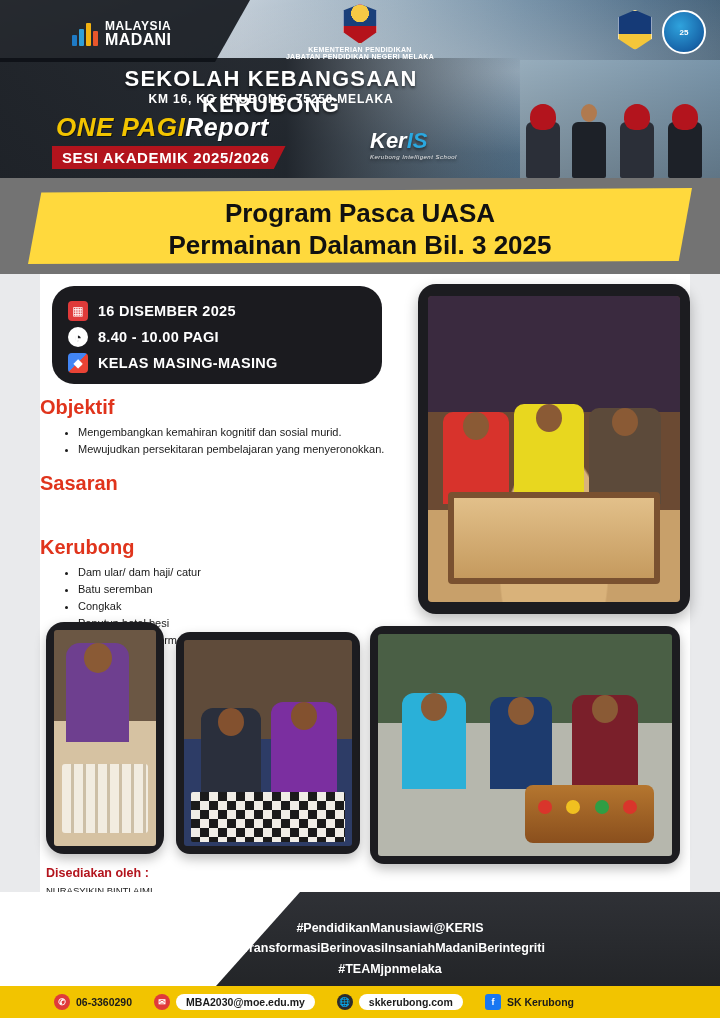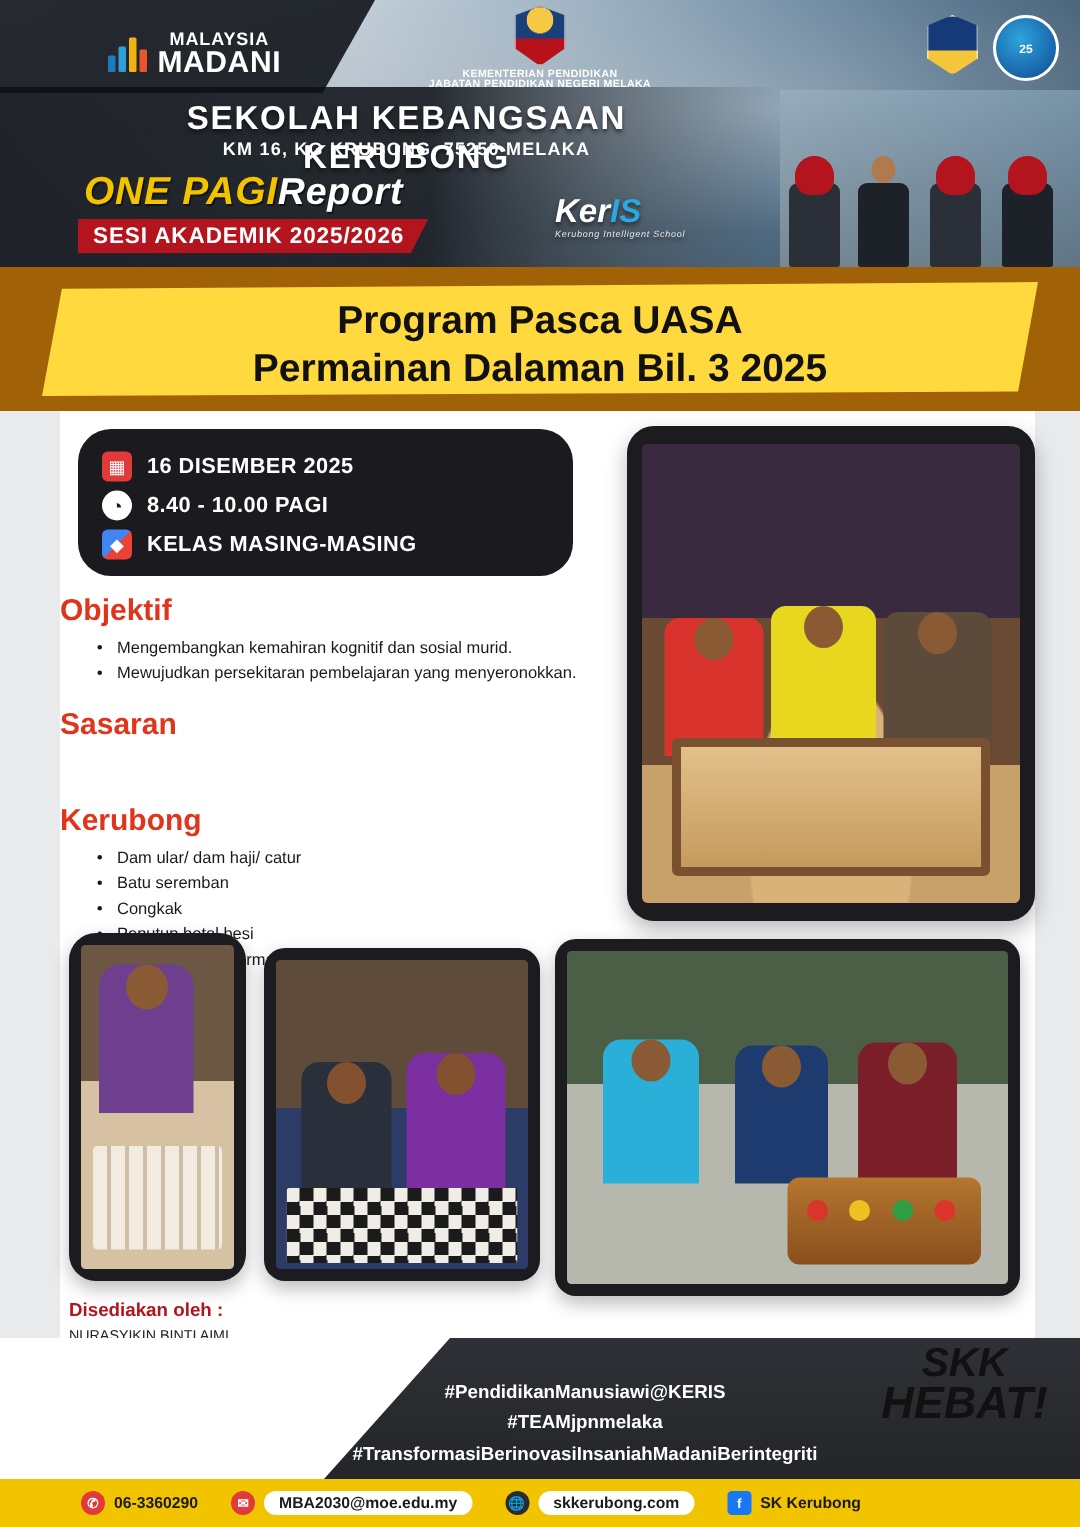--- a/index.html
+++ b/index.html
@@ -44,22 +44,22 @@
     display: flex; align-items: center; gap: 7px;
     color: #fff;
   }
   .madani-bars { display: flex; align-items: flex-end; gap: 2px; height: 24px; }
   .madani-bars i { display: block; width: 5px; border-radius: 1px; }
   .madani-bars i:nth-child(1) { height: 11px; background: #1f7ac4; }
   .madani-bars i:nth-child(2) { height: 17px; background: #2f9fd8; }
   .madani-bars i:nth-child(3) { height: 23px; background: #f2b212; }
   .madani-bars i:nth-child(4) { height: 15px; background: #e8562b; }
   .madani-text { line-height: 1.02; }
-  .madani-text .m1 { font-size: 12px; font-weight: bold; letter-spacing: .6px; text-align: center; }
-  .madani-text .m2 { font-size: 20px; font-weight: bold; letter-spacing: .4px; }
+  .madani-text .m1 { font-size: 12px; font-weight: bold; letter-spacing: .6px; }
+  .madani-text .m2 { font-size: 16px; font-weight: bold; letter-spacing: .4px; }
 
   .kpm-block {
     position: absolute; left: 50%; transform: translateX(-50%); top: 4px;
     text-align: center; color: #fff; width: 230px;
   }
   .kpm-crest {
     width: 34px; height: 40px; margin: 0 auto 2px;
     background:
       radial-gradient(circle at 50% 22%, #f6c945 0 26%, rgba(0,0,0,0) 27%),
       linear-gradient(180deg,#1a3f7a 0 55%, #b5121b 55% 100%);
@@ -126,21 +126,21 @@
   .fig .body { width: 34px; height: 56px; border-radius: 6px 6px 2px 2px; }
   .fig.f1 { left: 6px; }   .fig.f1 .head { background:#7a4b2a; } .fig.f1 .body { background:#2b2f38; }
   .fig.f2 { left: 52px; }  .fig.f2 .head { background:#b07a4f; } .fig.f2 .body { background:#1d2128; }
   .fig.f3 { left: 100px; } .fig.f3 .head { background:#7a4b2a; } .fig.f3 .body { background:#2b2f38; }
   .fig.f4 { left: 148px; } .fig.f4 .head { background:#b07a4f; } .fig.f4 .body { background:#1d2128; }
   .fig .scarf { position:absolute; top: 0; left: 50%; transform: translateX(-50%); width: 26px; height: 26px; border-radius: 50% 50% 40% 40%; background: #b3141d; }
 
   
   .title-wrap {
     position: relative; height: 96px; width: 720px;
-    background: #a16207;
+    background: #737373;
   }
   .title-yellow {
     position: absolute; left: 28px; top: 10px; width: 664px; height: 76px;
     background: #ffd93d;
     clip-path: polygon(2% 6%, 100% 0%, 98% 96%, 0% 100%);
   }
   .title-text {
     position: absolute; left: 0; top: 20px; width: 720px; text-align: center;
     color: #111; font-size: 26px; font-weight: bold; line-height: 1.22;
   }
@@ -489,28 +489,24 @@
       <div class="t">Disediakan oleh :</div>
       <div class="n">NURASYIKIN BINTI AIMI</div>
       <div class="n">SETIAUSAHA KOKURIKULUM</div>
     </div>
   </div>
 
   <div class="hash-band"></div>
   <div class="hash-left-white"></div>
   <div class="hash-text">
     <div>#PendidikanManusiawi@KERIS</div>
+    <div>#TransformasiBerinovasiInsaniahMadaniBerintegriti</div>
     <div>#TEAMjpnmelaka</div>
-    <div>#TransformasiBerinovasiInsaniahMadaniBerintegriti</div>
   </div>
   <div class="skk-badge"></div>
-  <div class="skk">
-    <div class="s1">SKK</div>
-    <div class="s2">HEBAT!</div>
-  </div>
 
   <div class="contact">
     <div class="item">
       <span class="cic phone">✆</span>
       <span>06-3360290</span>
     </div>
     <div class="item">
       <span class="cic mail">✉</span>
       <span class="pill">MBA2030@moe.edu.my</span>
     </div>

